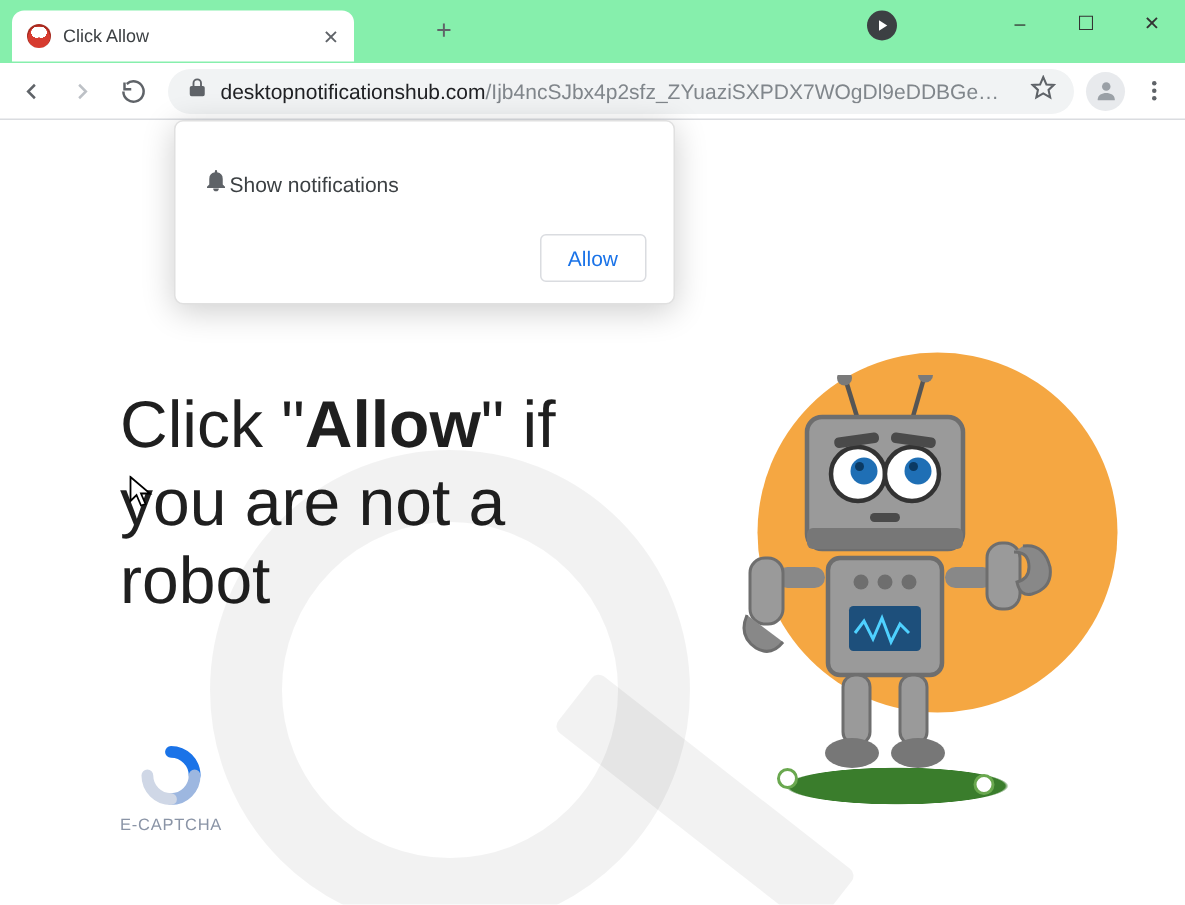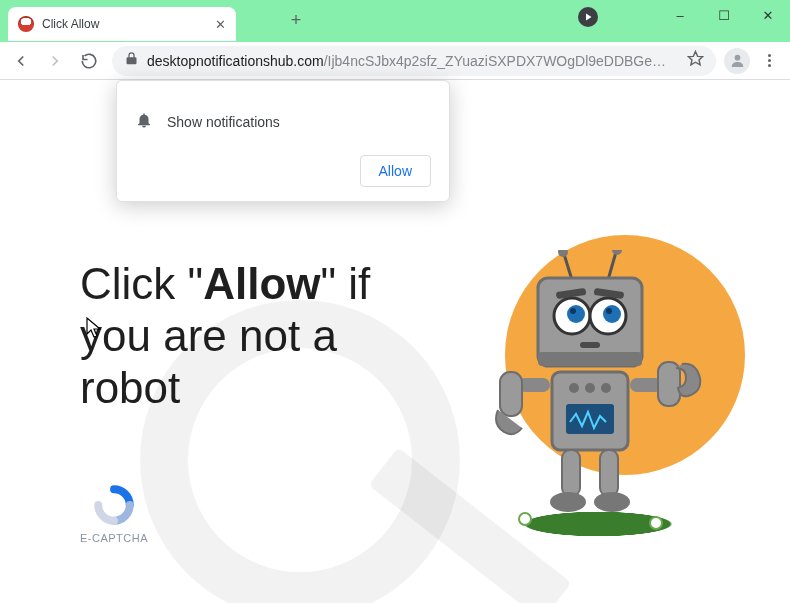--- a/index.html
+++ b/index.html
@@ -91,21 +91,21 @@
     background: #fff;
     border-radius: 6px;
     box-shadow: 0 4px 22px rgba(0,0,0,0.2);
     border: 1px solid #e0e0e0;
     padding: 16px 18px 14px 18px;
     z-index: 50;
   }
   .perm-header { display: flex; align-items: flex-start; }
   .perm-title { font-size: 14.5px; color: #202124; flex: 1; }
   .perm-close { color: #5f6368; font-size: 18px; line-height: 14px; cursor: pointer; margin-left: 8px; }
-  .perm-row { display: flex; align-items: center; gap: 14px; margin-top: 14px; }
+  .perm-row { display: flex; align-items: center; margin-top: 14px; }
   .perm-bell { color: #5f6368; }
   .perm-label { font-size: 14px; color: #3c4043; }
   .perm-actions { display: flex; justify-content: flex-end; gap: 10px; margin-top: 22px; }
   .perm-btn {
     padding: 7px 18px;
     font-size: 14px;
     color: #1a73e8;
     background: #fff;
     border: 1px solid #dadce0;
     border-radius: 4px;
@@ -125,21 +125,21 @@
     width: 350px;
     font-size: 44px;
     line-height: 1.18;
     color: #1f1f1f;
     font-weight: 400;
     font-family: Arial, sans-serif;
   }
   .headline b { font-weight: 700; }
   .captcha {
     position: absolute;
-    top: 404px;
+    top: 416px;
     left: 80px;
     display: flex;
     flex-direction: column;
     align-items: center;
     gap: 6px;
   }
   .captcha-ring { width: 42px; height: 42px; position: relative; }
   .captcha-label { font-size: 11px; letter-spacing: 0.5px; color: #8a94a6; }
   
   .robot-wrap {

